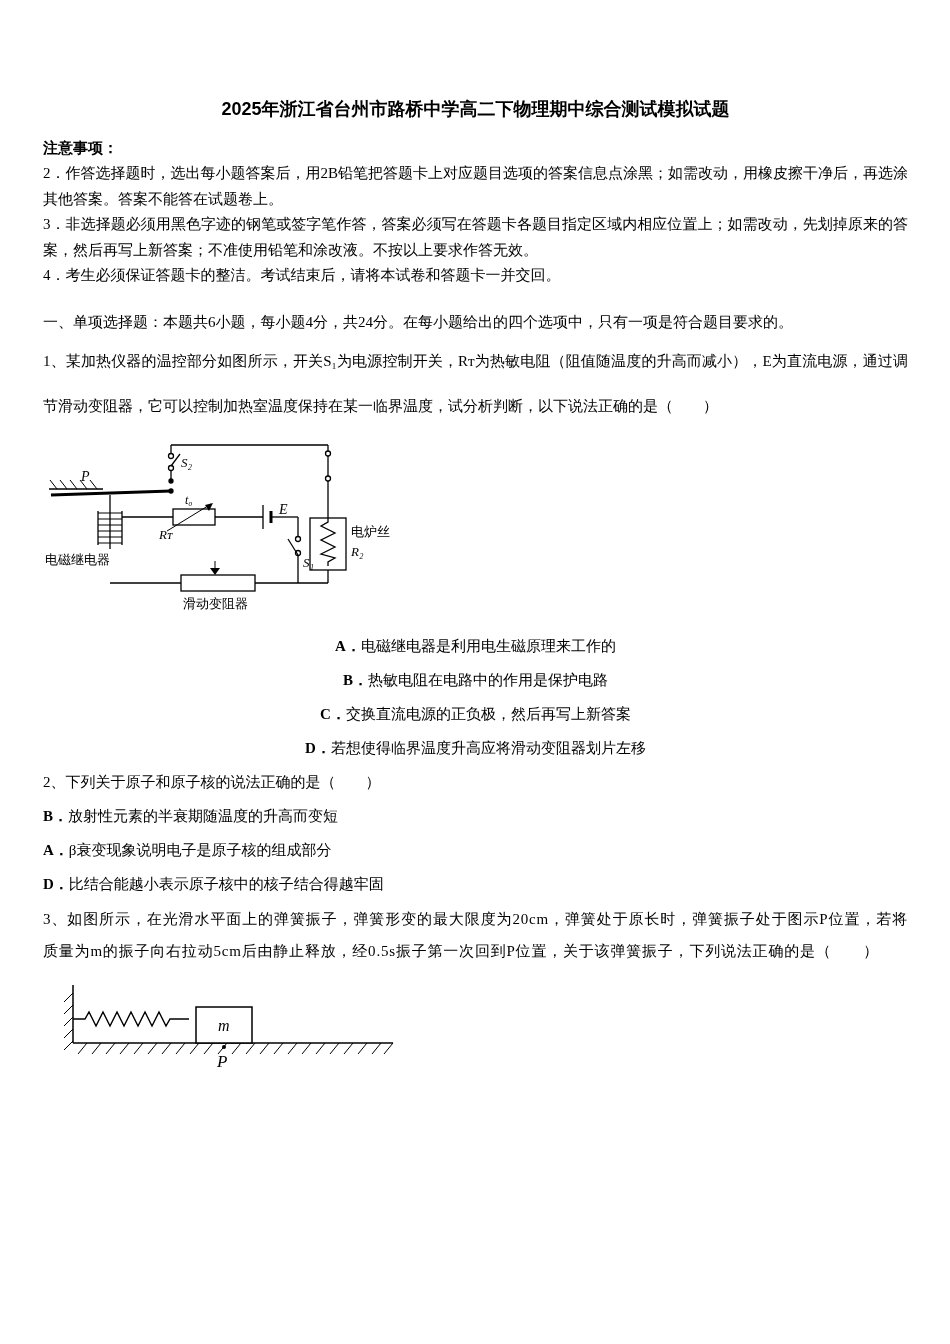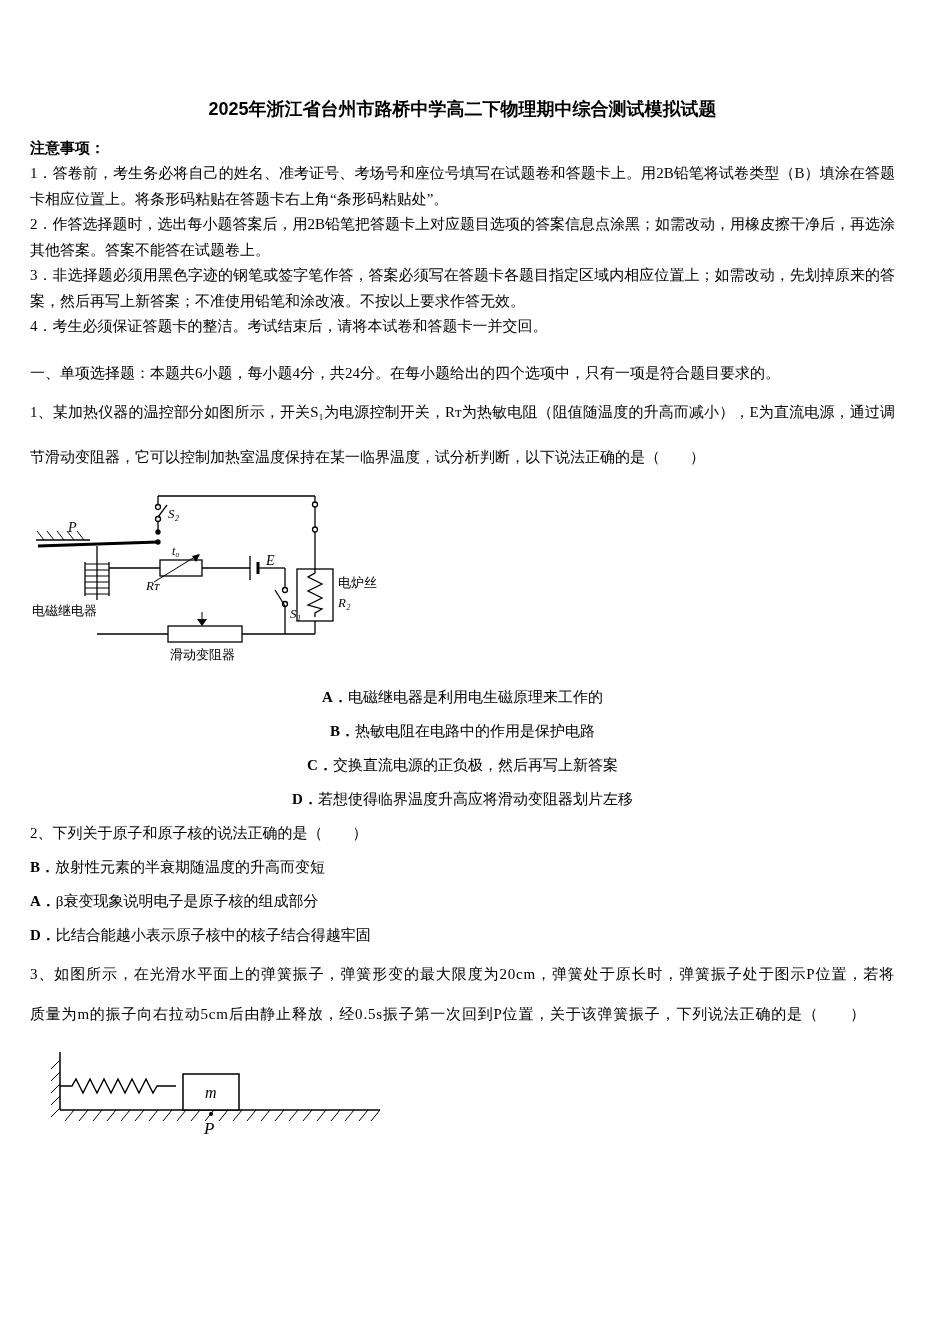--- a/index.html
+++ b/index.html
@@ -2,52 +2,51 @@
 <html><head>
 <meta charset="utf-8">
 <style>
   html,body{margin:0;padding:0;background:#ffffff;}
   body{
     width:950px;height:1344px;
     font-family:"Liberation Serif","DejaVu Serif","DejaVu Sans",serif;
     color:#000;
     -webkit-font-smoothing:antialiased;
   }
-  .page{padding:96px 42px 0 30px;width:865px;}
+  .page{padding:96px 42px 0 43px;width:865px;}
   .title{
     text-align:center;
     font-family:"Liberation Sans","DejaVu Sans",sans-serif;
     font-weight:bold;font-size:18px;line-height:26px;
     margin-bottom:14px;
   }
   .notice-header{font-weight:bold;font-size:15px;line-height:25px;margin:0;}
   .body-text{font-size:15px;line-height:25.5px;margin:0;text-align:justify;}
   .section-header{font-size:15px;line-height:25px;margin:21px 0 0 0;text-align:justify;}
   .stem{font-size:15px;margin:0;text-align:justify;}
   .stem-q1{line-height:45px;margin-top:4px;}
-  .stem-q3{line-height:40px;margin-top:2px;letter-spacing:0.8px;}
+  .stem-q3{line-height:32px;margin-top:2px;letter-spacing:0.8px;}
   .figure{margin:4px 0 10px 0;}
   .figure-spring{margin:14px 0 0 18px;}
   .option-line{font-size:15px;line-height:34px;margin:0;}
   .options-q1{margin-top:16px;text-align:center;}
   .opt-label{font-weight:bold;}
   svg{display:block;}
   .svg-cjk{font-family:"Liberation Serif","DejaVu Sans",serif;}
   .svg-it{font-family:"Liberation Serif","DejaVu Serif",serif;font-style:italic;}
 </style>
 </head>
 <body>
 
 <div class="page">
 
   <div class="title">2025年浙江省台州市路桥中学高二下物理期中综合测试模拟试题</div>
 
   <div>
     <p class="notice-header">注意事项：</p>
-    <p class="body-text">1．答卷前，考生务必将自己的姓名、准考证号、考场号和座位号填写在试题卷和答题卡上。用2B铅笔将试卷类型（B）填涂在答题卡相应位置上。将条形码粘贴在答题卡右上角“条形码粘贴处”。</p>
     <p class="body-text">2．作答选择题时，选出每小题答案后，用2B铅笔把答题卡上对应题目选项的答案信息点涂黑；如需改动，用橡皮擦干净后，再选涂其他答案。答案不能答在试题卷上。</p>
     <p class="body-text">3．非选择题必须用黑色字迹的钢笔或签字笔作答，答案必须写在答题卡各题目指定区域内相应位置上；如需改动，先划掉原来的答案，然后再写上新答案；不准使用铅笔和涂改液。不按以上要求作答无效。</p>
     <p class="body-text">4．考生必须保证答题卡的整洁。考试结束后，请将本试卷和答题卡一并交回。</p>
   </div>
 
   <p class="section-header">一、单项选择题：本题共6小题，每小题4分，共24分。在每小题给出的四个选项中，只有一项是符合题目要求的。</p>
 
   <p class="stem stem-q1">1、某加热仪器的温控部分如图所示，开关S₁为电源控制开关，Rᴛ为热敏电阻（阻值随温度的升高而减小），E为直流电源，通过调节滑动变阻器，它可以控制加热室温度保持在某一临界温度，试分析判断，以下说法正确的是（　　）</p>
 
   <div class="figure">

